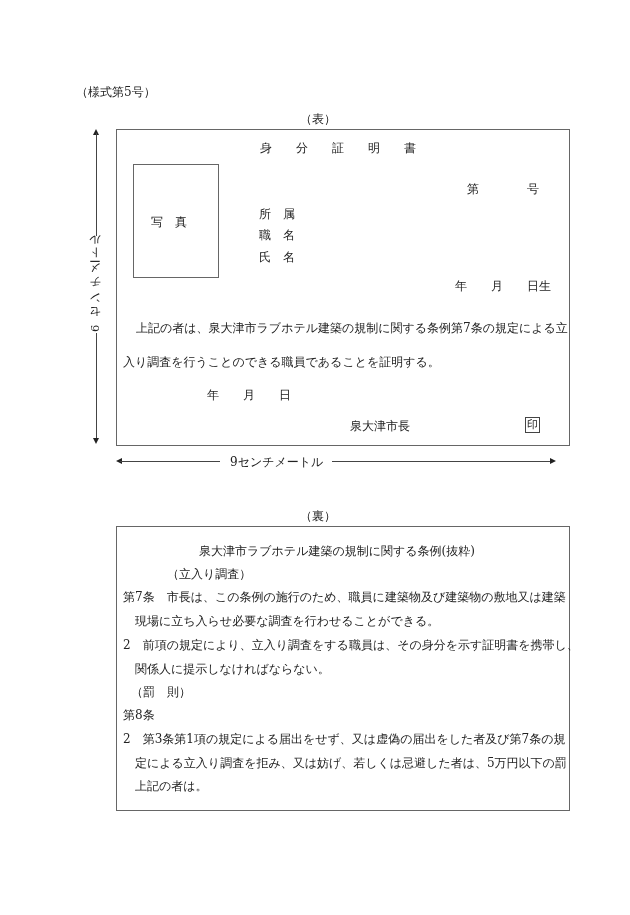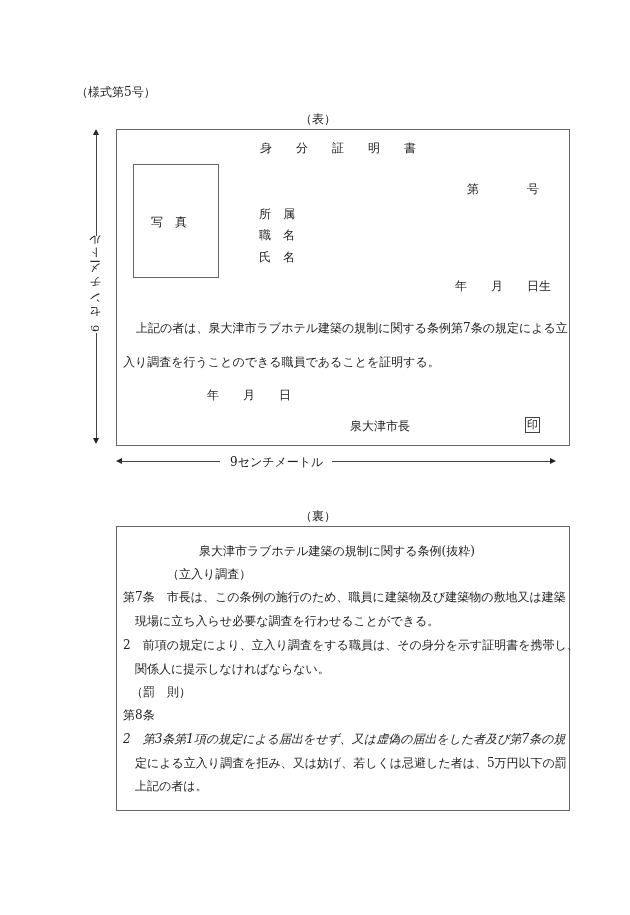--- a/index.html
+++ b/index.html
@@ -59,16 +59,16 @@
 
 <div class="box" style="left:116px;top:526px;width:439px;height:283px;">
   <div class="abs" style="left:82px;top:16px;">泉大津市ラブホテル建築の規制に関する条例(抜粋)</div>
   <div class="body-line" style="left:14px;top:39px;margin-left:36px;">（立入り調査）</div>
   <div class="body-line" style="left:6px;top:62px;">第7条　市長は、この条例の施行のため、職員に建築物及び建築物の敷地又は建築</div>
   <div class="body-line" style="left:18px;top:86px;">現場に立ち入らせ必要な調査を行わせることができる。</div>
   <div class="body-line" style="left:6px;top:110px;">2　前項の規定により、立入り調査をする職員は、その身分を示す証明書を携帯し、</div>
   <div class="body-line" style="left:18px;top:134px;">関係人に提示しなければならない。</div>
   <div class="body-line" style="left:14px;top:157px;">（罰　則）</div>
   <div class="body-line" style="left:6px;top:180px;">第8条</div>
-  <div class="body-line" style="left:6px;top:204px;font-style:italic;">2　第3条第1項の規定による届出をせず、又は虚偽の届出をした者及び第7条の規</div>
+  <div class="body-line" style="left:6px;top:204px;">2　第3条第1項の規定による届出をせず、又は虚偽の届出をした者及び第7条の規</div>
   <div class="body-line" style="left:18px;top:228px;">定による立入り調査を拒み、又は妨げ、若しくは忌避した者は、5万円以下の罰</div>
   <div class="body-line" style="left:18px;top:251px;">上記の者は。</div>
 </div>
 
 </body></html>

